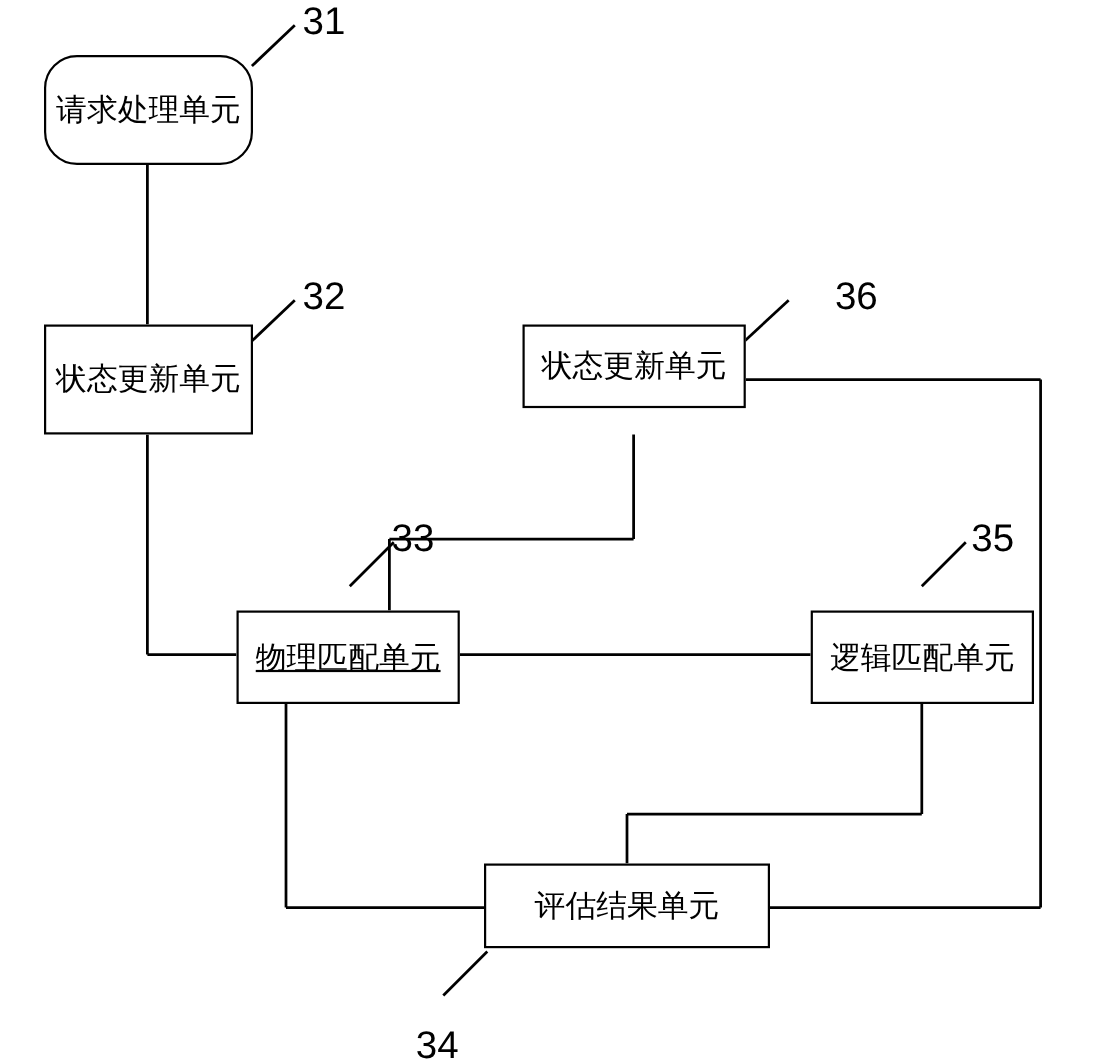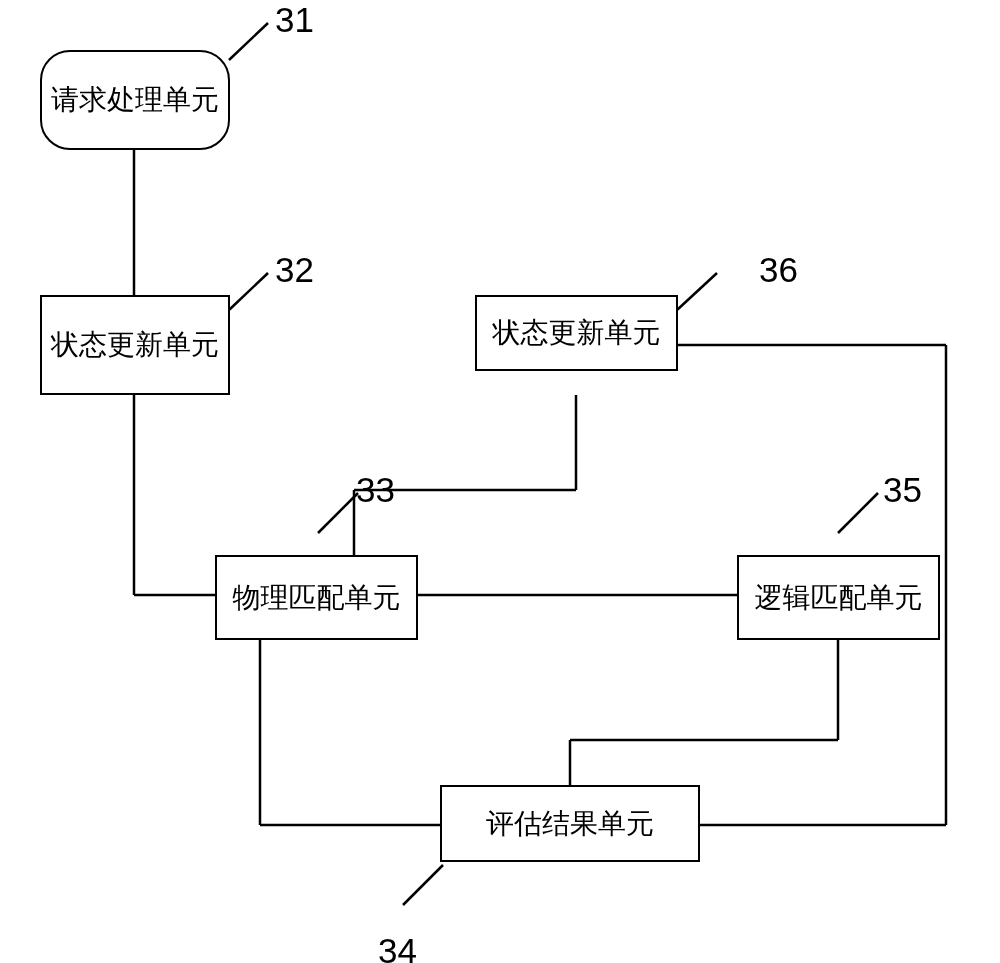--- a/index.html
+++ b/index.html
@@ -95,21 +95,21 @@
   <div class="box" style="left:40px; top:295px; width:190px; height:100px;">
     <span>状态更新单元</span>
   </div>
   <div class="num" style="left:275px; top:250px;">32</div>
 
   <div class="box" style="left:475px; top:295px; width:203px; height:76px;">
     <span>状态更新单元</span>
   </div>
   <div class="num" style="left:723px; top:250px;margin-left:36px;">36</div>
 
-  <div class="box" style="left:215px; top:555px; width:203px; height:85px;">
+  <div class="box" style="left:215px; top:555px; width:203px; height:85px;text-decoration:underline;">
     <span>物理匹配单元</span>
   </div>
   <div class="num" style="left:356px; top:470px;">33</div>
 
   <div class="box" style="left:737px; top:555px; width:203px; height:85px;">
     <span>逻辑匹配单元</span>
   </div>
   <div class="num" style="left:883px; top:470px;">35</div>
 
   <div class="box" style="left:440px; top:785px; width:260px; height:77px;">

